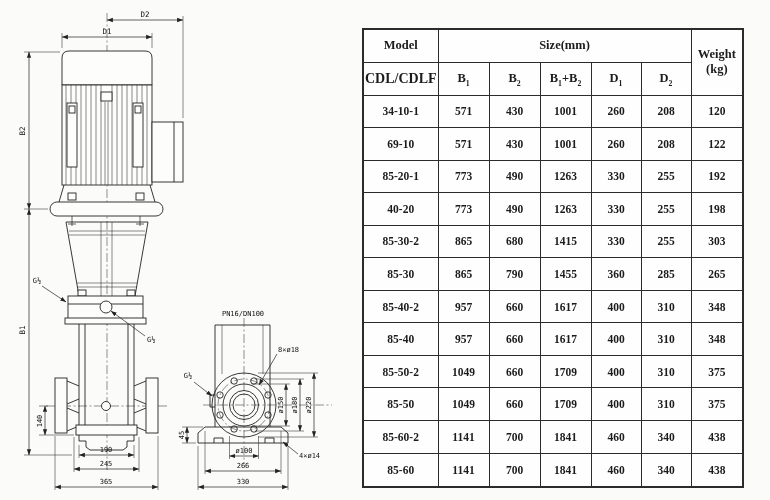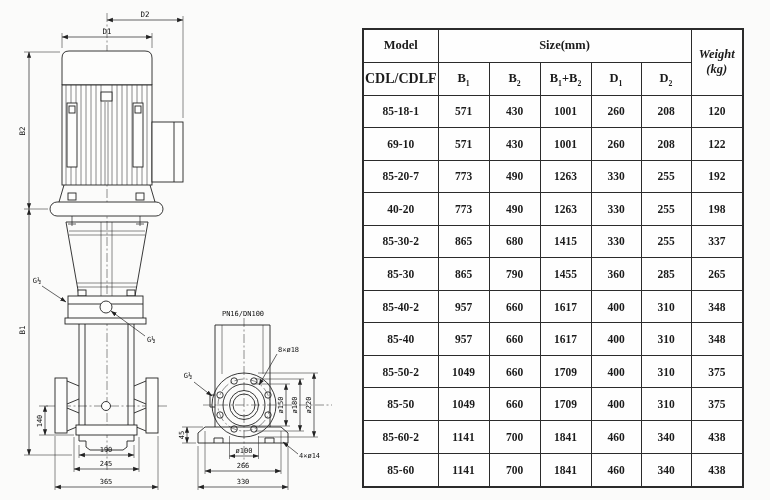--- a/index.html
+++ b/index.html
@@ -24,21 +24,21 @@
     color:#1b1b1b;font-weight:700;background:#fefefe;
     border:2px solid #2b2b2b;
   }
   .spec-table th,.spec-table td{
     border:1px solid #2b2b2b;text-align:center;vertical-align:middle;
     padding:0;font-size:11.5px;font-weight:700;overflow:hidden;
   }
   .spec-table thead th{font-size:12.5px;}
   .spec-table thead tr{height:33px;}
   .spec-table sub{font-size:0.62em;line-height:0;}
-  .wcell div{line-height:1.25;font-style:italic;}
+  .wcell div{line-height:1.25;}
 </style>
 </head>
 <body>
 
 <svg id="drawing" width="380" height="500" viewBox="0 0 380 500">
   <defs>
     <marker id="arw" viewBox="0 0 10 10" refX="9.3" refY="5" markerWidth="9" markerHeight="9" orient="auto-start-reverse">
       <path d="M0,1.6 L9.6,5 L0,8.4 z" fill="#222"></path>
     </marker>
   </defs>
@@ -224,39 +224,39 @@
       <th style="font-size:14px">CDL/CDLF</th>
       <th>B<sub>1</sub></th>
       <th>B<sub>2</sub></th>
       <th>B<sub>1</sub>+B<sub>2</sub></th>
       <th>D<sub>1</sub></th>
       <th>D<sub>2</sub></th>
     </tr>
   </thead>
   <tbody>
       <tr>
-        <td>85-18-1</td>
+        <td>34-10-1</td>
         <td>571</td>
         <td>430</td>
         <td>1001</td>
         <td>260</td>
         <td>208</td>
         <td>120</td>
       </tr>
       <tr>
         <td>69-10</td>
         <td>571</td>
         <td>430</td>
         <td>1001</td>
         <td>260</td>
         <td>208</td>
         <td>122</td>
       </tr>
       <tr>
-        <td>85-20-7</td>
+        <td>85-20-1</td>
         <td>773</td>
         <td>490</td>
         <td>1263</td>
         <td>330</td>
         <td>255</td>
         <td>192</td>
       </tr>
       <tr>
         <td>40-20</td>
         <td>773</td>
@@ -266,21 +266,21 @@
         <td>255</td>
         <td>198</td>
       </tr>
       <tr>
         <td>85-30-2</td>
         <td>865</td>
         <td>680</td>
         <td>1415</td>
         <td>330</td>
         <td>255</td>
-        <td>337</td>
+        <td>303</td>
       </tr>
       <tr>
         <td>85-30</td>
         <td>865</td>
         <td>790</td>
         <td>1455</td>
         <td>360</td>
         <td>285</td>
         <td>265</td>
       </tr>

